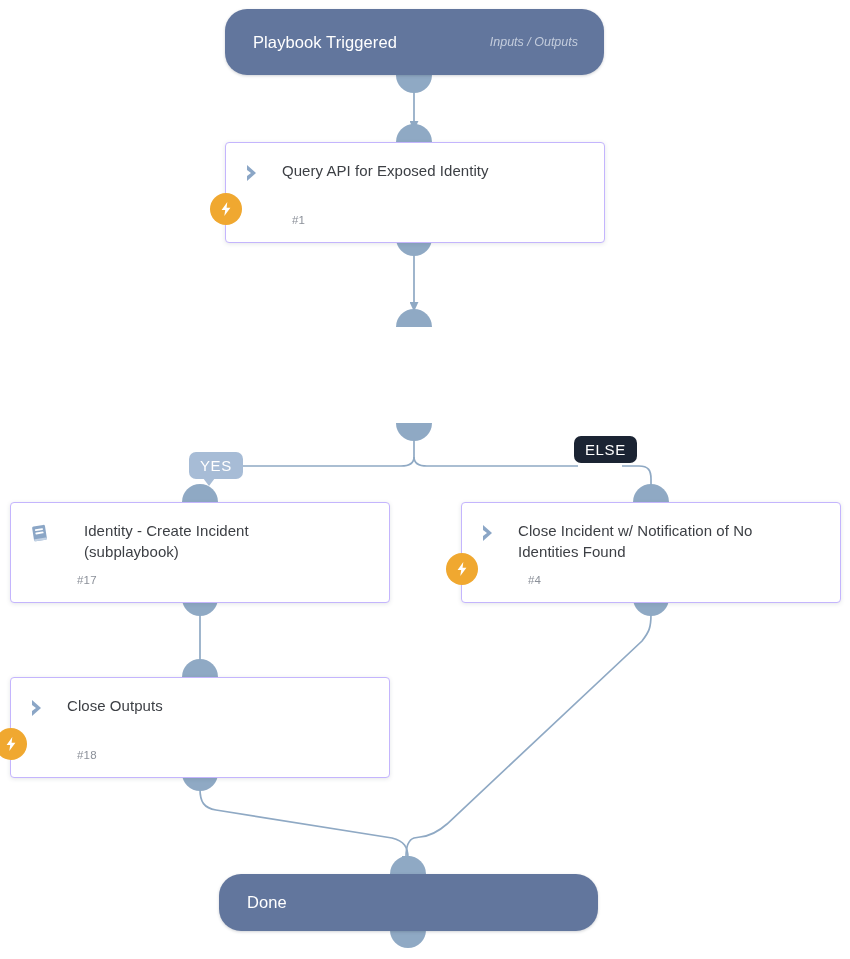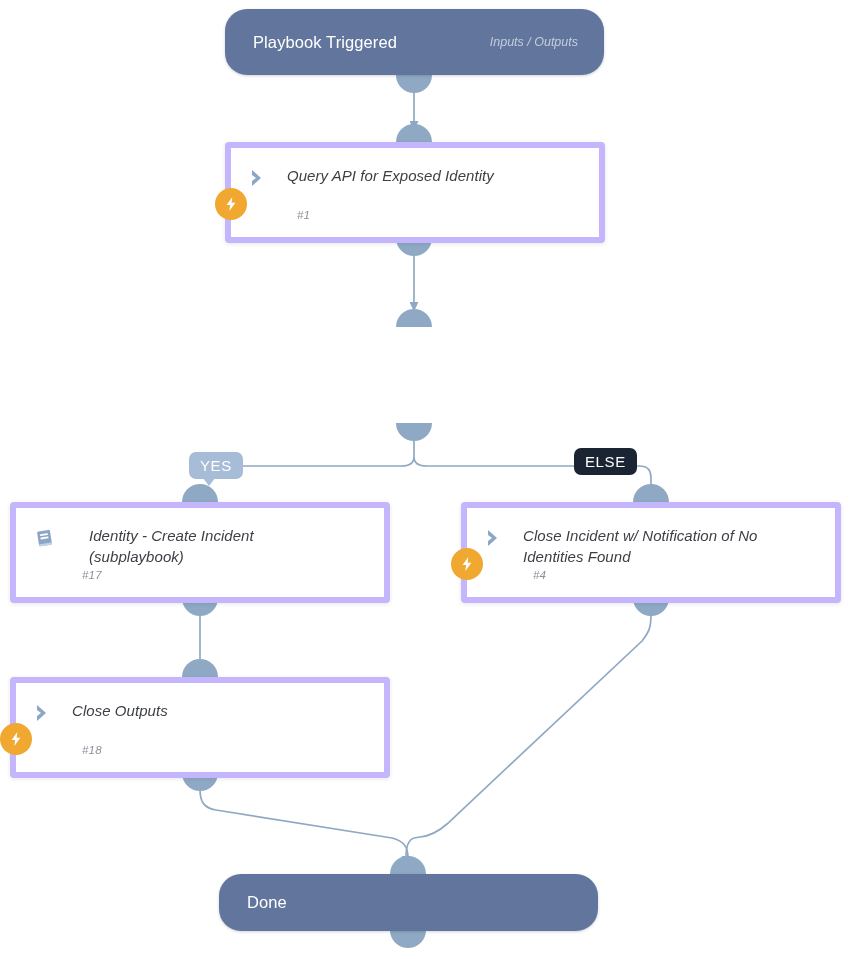--- a/index.html
+++ b/index.html
@@ -52,25 +52,24 @@
     margin-left: auto;
     margin-right: 26px;
     white-space: nowrap;
     font-style: italic;
   }
 
   
   .card {
     position: absolute;
     background: #ffffff;
-    border: 6px solid #c4b5fd;
+    border: 1px solid #c4b5fd;
     border-radius: 4px;
     box-shadow: 0 1px 4px rgba(50,60,80,0.13);
     z-index: 3;
-    font-style: italic;
   }
   .card-row {
     display: flex;
     align-items: flex-start;
     padding: 16px 14px 0 14px;
   }
   .card-icon {
     width: 30px;
     min-width: 30px;
     height: 26px;
@@ -222,21 +221,21 @@
       <svg width="16" height="16" viewBox="0 0 16 16">
         <path d="M9.3,1 L3.6,9 L7.2,9 L6.3,15 L12.4,6.7 L8.6,6.7 Z" fill="#ffffff"></path>
       </svg>
     </span>
   </div>
 
 
   <div class="branch-label branch-yes" style="left:189px; top:452px;">
     <span>YES</span>
   </div>
-  <div class="branch-label branch-else" style="left:574px; top:448px;">
+  <div class="branch-label branch-else" style="left:574px; top:436px;">
     <span>ELSE</span>
   </div>
 
   <div class="card" style="left:10px; top:502px; width:380px; height:101px;">
     <div class="card-row">
       <span class="card-icon">
         <svg width="24" height="24" viewBox="0 0 24 24">
           <g transform="rotate(-9 12 12)">
             <rect x="5" y="4.5" width="13" height="15" rx="1.6" fill="#8ba6c6"></rect>
             <rect x="7.4" y="7.6" width="8.2" height="1.8" rx=".8" fill="#ffffff"></rect>

